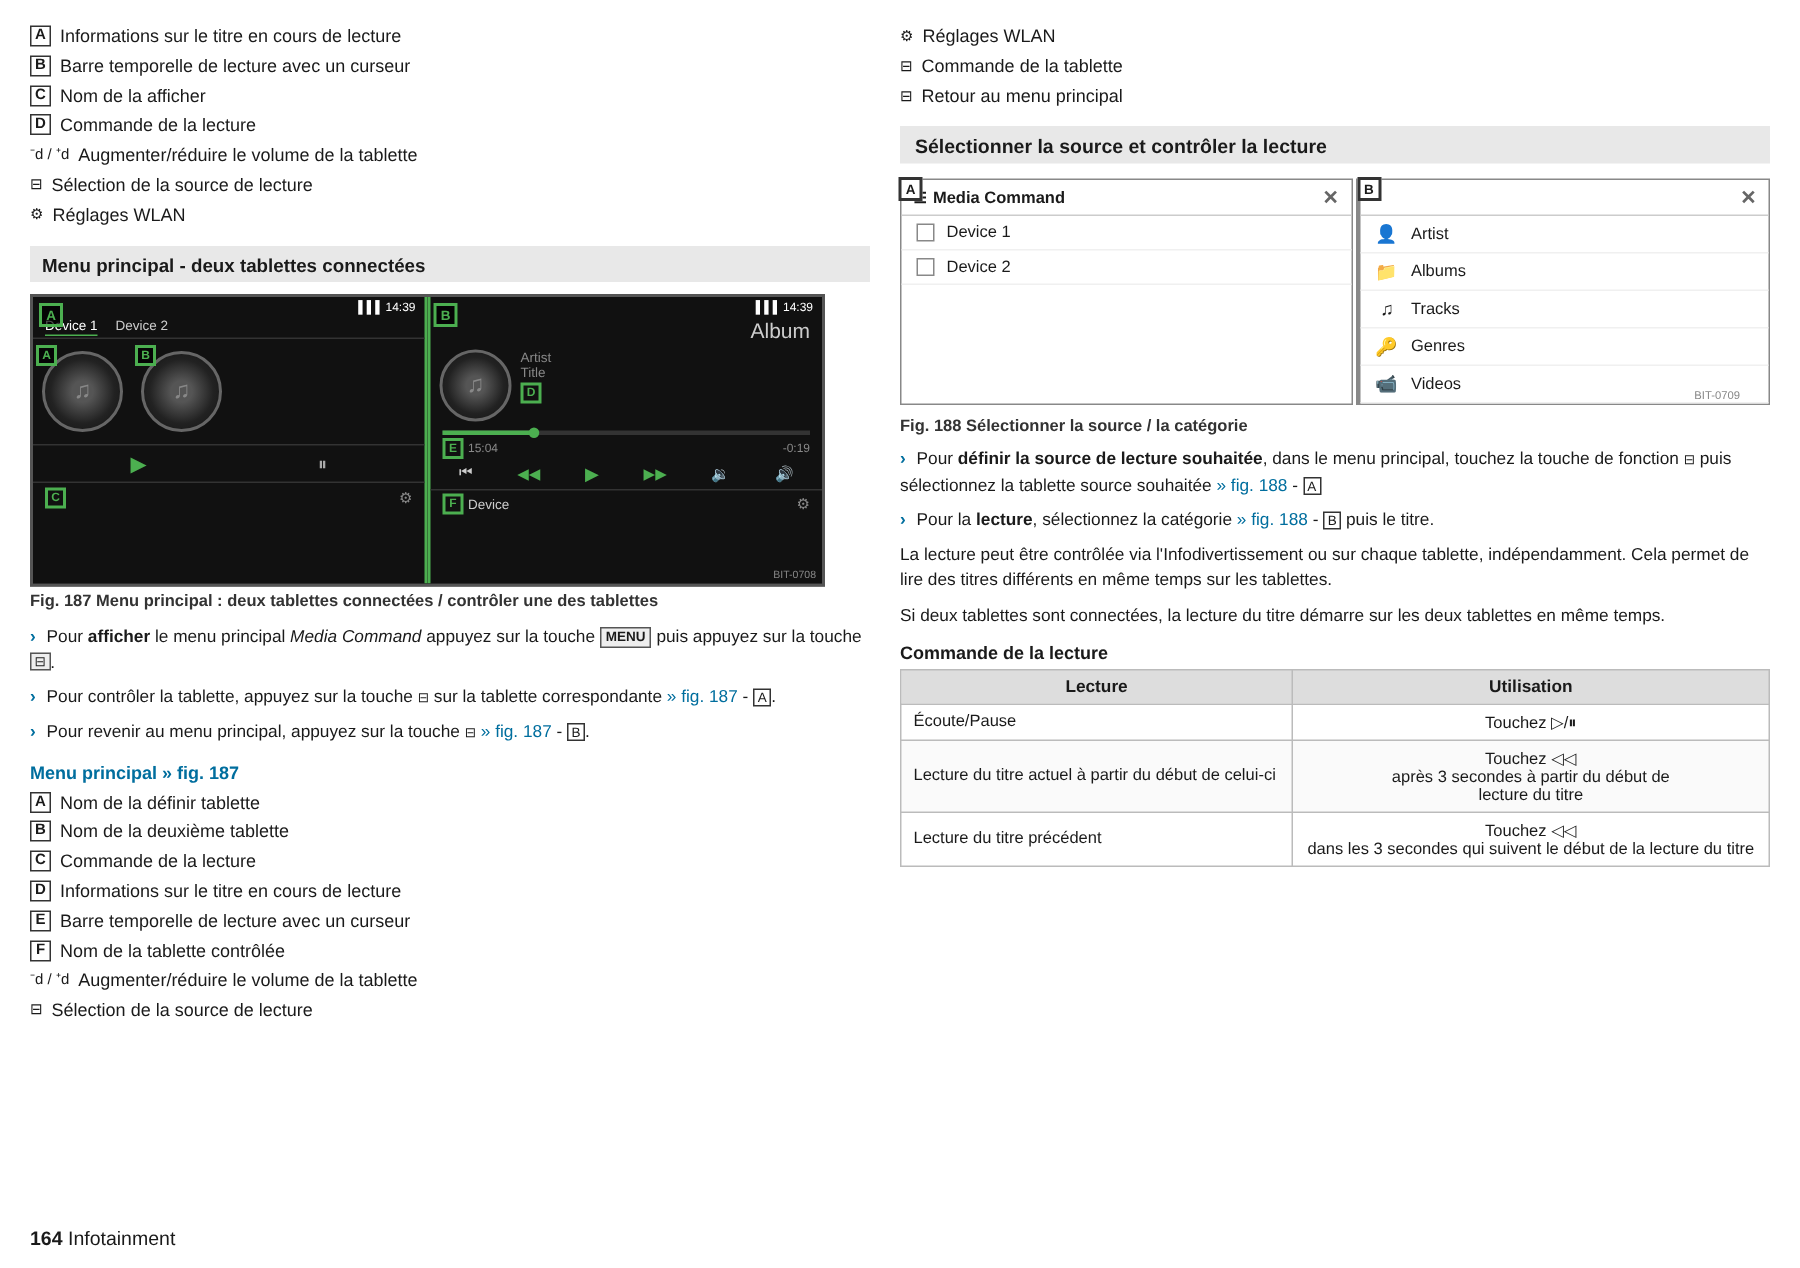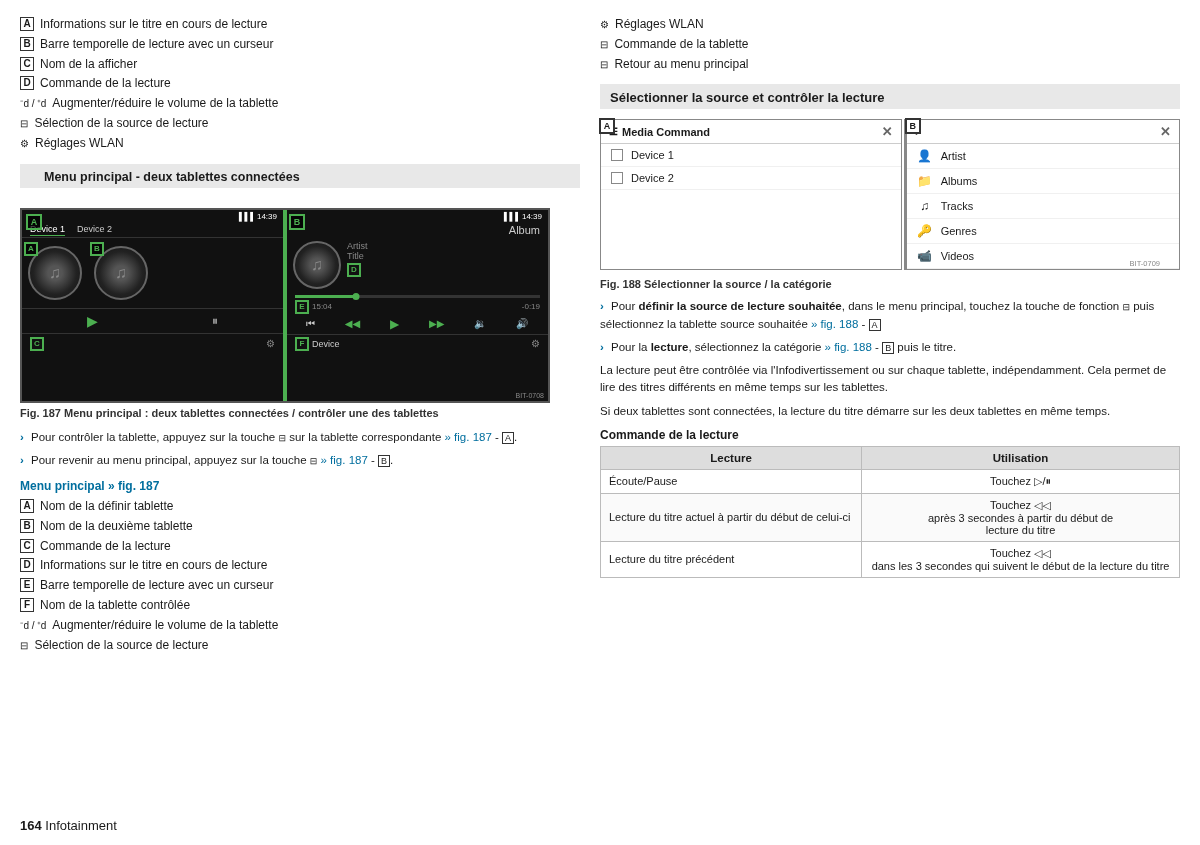--- a/index.html
+++ b/index.html
@@ -60,22 +60,22 @@
     .icon-sym {
       font-size: 10px;
       margin-right: 6px;
       flex-shrink: 0;
       margin-top: 2px;
     }
 
     
     .gray-section {
       background: #e8e8e8;
-      padding: 6px 24px 4px;
-      margin-bottom: 20px;
+      padding: 6px 8px 4px;
+      margin-bottom: 8px;
       font-weight: bold;
       font-size: 12.5px;
     }
 
     
     .device-screen-area {
       background: #1a1a1a;
       border: 2px solid #555;
       width: 530px;
       height: 195px;
@@ -393,21 +393,21 @@
           </div>
         </div>
 
         <div class="device-half" style="flex:1;">
 
           <div style="display:flex; justify-content:flex-end; align-items:center; padding:2px 6px; color:#fff; font-size:8px; gap:4px;">
             <span>▐▐▐</span>
             <span>14:39</span>
           </div>
 
-          <div style="text-align:right; padding:1px 8px; color:#ccc; font-size:11px;">Album</div>
+          <div style="text-align:right; padding:1px 8px; color:#ccc; font-size:14px;">Album</div>
 
           <div style="display:flex; padding:4px 6px; gap:6px; align-items:flex-start;">
             <div class="device-disc" style="width:48px; height:48px;">♫</div>
             <div style="flex:1;">
               <div style="color:#888; font-size:9px;">Artist</div>
               <div style="color:#888; font-size:9px;">Title</div>
 
               <div style="display:flex; align-items:center; gap:4px; margin-top:2px;">
                 <div style="width:14px; height:14px; border:2px solid #4caf50; color:#4caf50; font-size:8px; font-weight:bold; display:flex; align-items:center; justify-content:center;">D</div>
               </div>
@@ -446,20 +446,24 @@
         </div>
       </div>
       <span class="bit-tag">BIT-0708</span>
     </div>
 
     <div class="fig-caption">
       <strong>Fig. 187</strong>
       <strong>Menu principal : deux tablettes connectées / contrôler une des tablettes</strong>
     </div>
 
+    <div class="desc-para">
+      <span class="bullet">› </span>
+      Pour <strong>afficher</strong> le menu principal <em>Media Command</em> appuyez sur la touche <span class="kbd-box">MENU</span> puis appuyez sur la touche <span style="font-size:9px; border:1px solid #555; padding:0 2px; background:#eee; vertical-align:middle;">⊟</span>.
+    </div>
     <div class="desc-para">
       <span class="bullet">› </span>
       Pour contrôler la tablette, appuyez sur la touche <span style="font-size:9px;">⊟</span> sur la tablette correspondante <span class="link">» fig. 187</span> - <span style="border:1px solid #333; padding:0 2px; font-size:9px;">A</span>.
     </div>
     <div class="desc-para">
       <span class="bullet">› </span>
       Pour revenir au menu principal, appuyez sur la touche <span style="font-size:9px;">⊟</span> <span class="link">» fig. 187</span> - <span style="border:1px solid #333; padding:0 2px; font-size:9px;">B</span>.
     </div>
 
     <div class="sub-section-header">Menu principal <span class="arrow">»</span> fig. 187</div>

